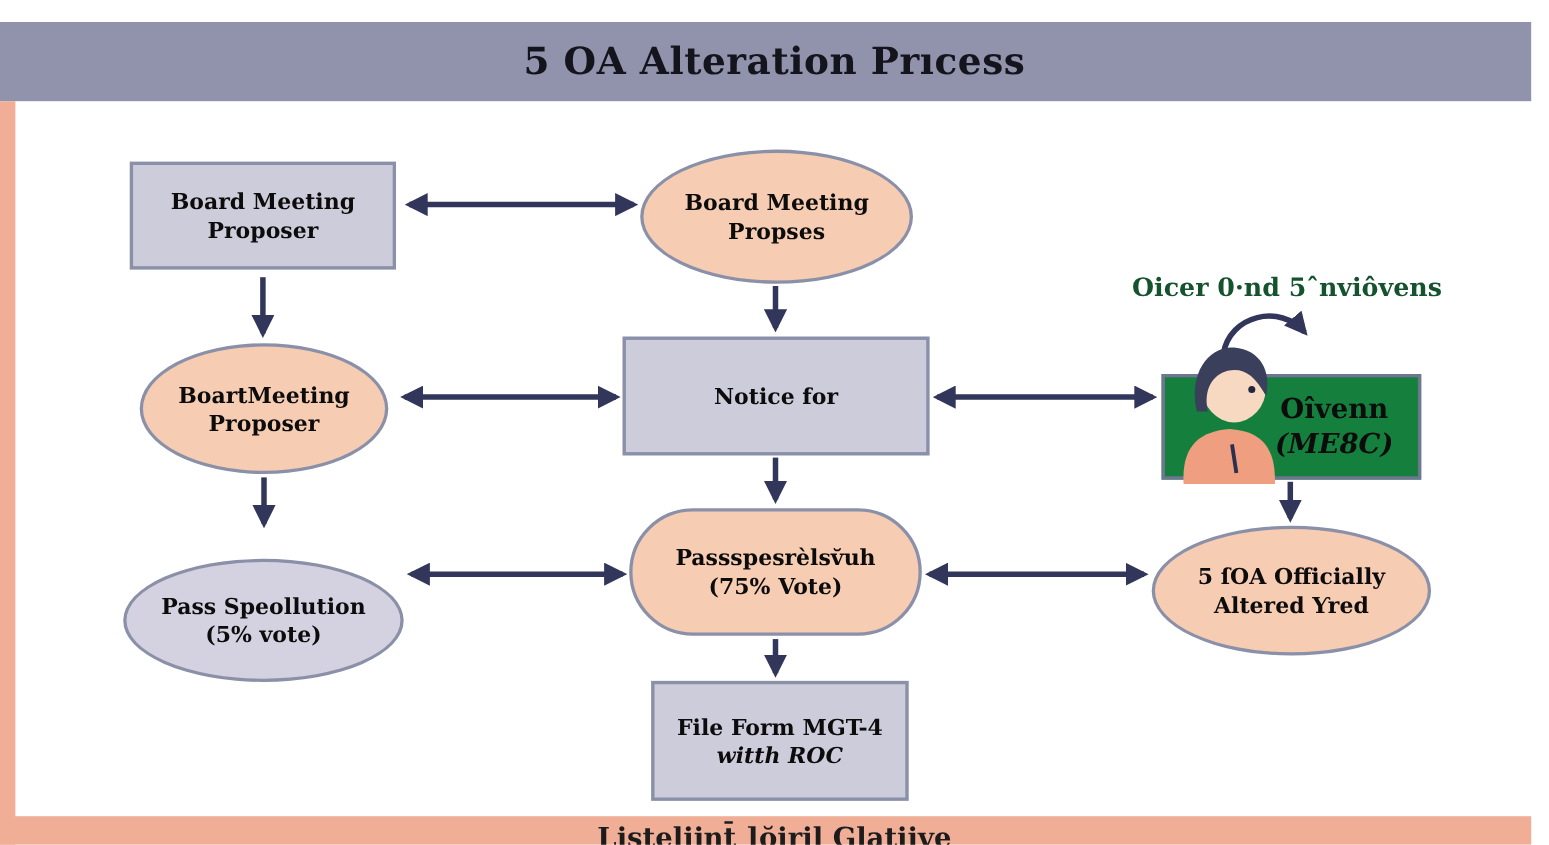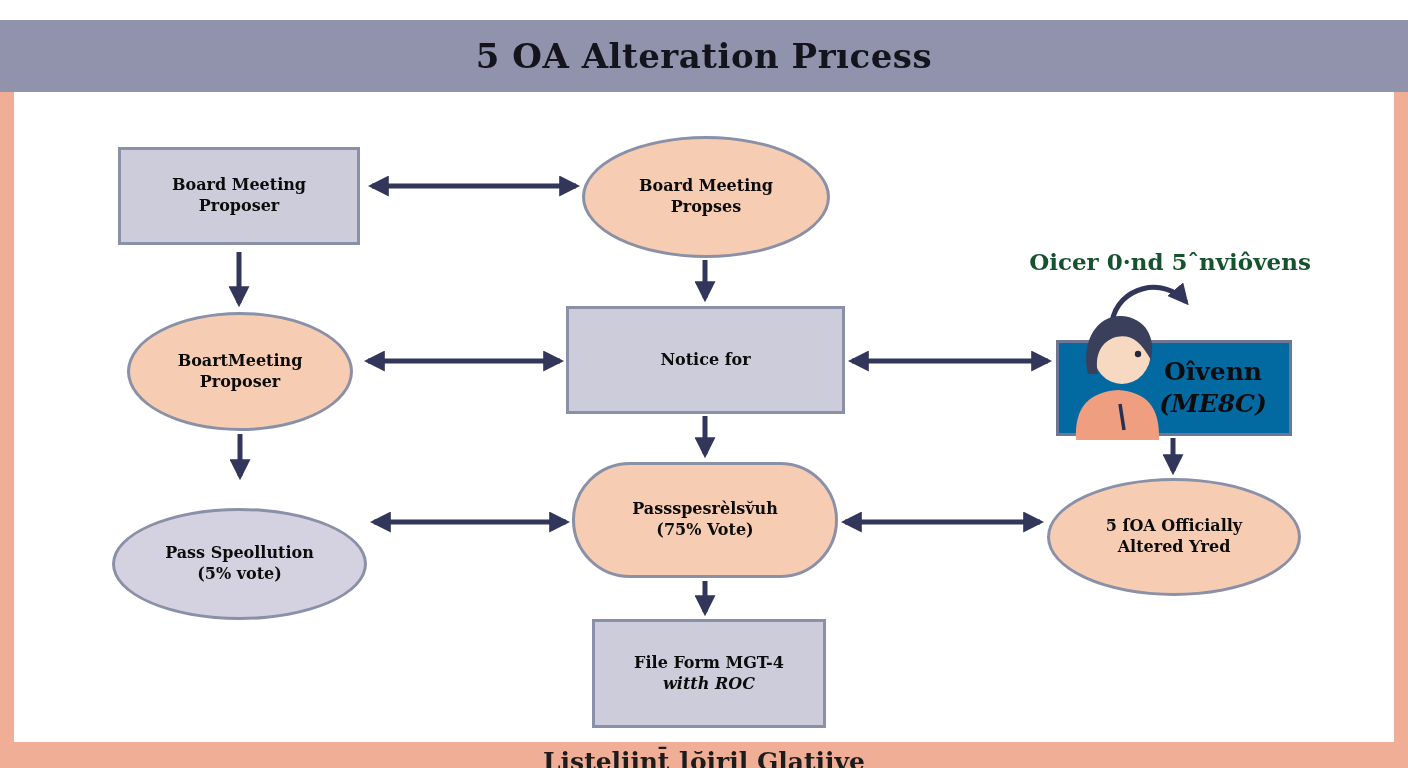--- a/index.html
+++ b/index.html
@@ -1,20 +1,20 @@
 <!DOCTYPE html>
 <html style="--header-band: #9193ad; --title-text: #14141c; --frame-salmon: #f1ae97; --rect-fill: #cdccdb; --peach-fill: #f6ccb3; --lavender-fill: #d4d2e0; --node-border: #8a90a8; --arrow-color: #31365a; --person-hair: #3a3f5c; --person-skin: #f7d9c2; --person-shirt: #ef9f7f;"><head>
 <meta charset="utf-8">
 <style>
   html,body{margin:0;padding:0;}
   body{
     width:1408px;height:768px;overflow:hidden;position:relative;
     background:#ffffff;font-family:"DejaVu Serif","Liberation Serif",serif;
   }
-  #stage{position:absolute;inset:0;width:1392px;height:768px;overflow:hidden;padding-left:16px;}
+  #stage{position:absolute;inset:0;width:1392px;height:768px;overflow:hidden;}
 
   
   .header-band{
     position:absolute;left:0;top:20px;width:1408px;height:72px;
     background:var(--header-band,#9193ad);
     display:flex;align-items:center;justify-content:center;
   }
   .header-title{
     font-weight:bold;font-size:34px;letter-spacing:.5px;color:var(--title-text,#14141c);
   }
@@ -24,40 +24,40 @@
   .frame-right {position:absolute;left:1394px;top:92px;width:14px;height:676px;background:var(--frame-salmon,#f1ae97);}
   .frame-bottom{position:absolute;left:0;top:742px;width:1408px;height:26px;background:var(--frame-salmon,#f1ae97);}
   .footer-text{
     position:absolute;left:0;top:747px;width:1408px;text-align:center;
     font-weight:bold;font-size:25px;color:#1c1c1c;z-index:5;
   }
 
   
   .node{
     position:absolute;display:flex;flex-direction:column;align-items:center;justify-content:center;
-    text-align:center;color:#0c0c0c;font-weight:bold;font-size:16px;line-height:1.3;box-sizing:border-box;
+    text-align:center;color:#0c0c0c;font-weight:bold;font-size:20px;line-height:1.3;box-sizing:border-box;
     z-index:2;
   }
   .rect{background:var(--rect-fill,#cdccdb);border:3px solid var(--node-border,#8a90a8);}
   .ellipse{border-radius:50%;}
   .peach{background:var(--peach-fill,#f6ccb3);border:3px solid var(--node-border,#8a90a8);}
   .lavender{background:var(--lavender-fill,#d4d2e0);border:3px solid var(--node-border,#8a90a8);}
   .stadium{border-radius:58px;text-align:center;}
   .italic{font-style:italic;}
 
   .n-rect-proposer   {left:118px;top:147px;width:242px;height:98px;}
   .n-ell-propses     {left:582px;top:136px;width:248px;height:122px;}
   .n-ell-boart       {left:127px;top:312px;width:226px;height:119px;}
   .n-rect-notice     {left:566px;top:306px;width:279px;height:108px;gap:16px;}
   .n-ell-speollution {left:112px;top:508px;width:255px;height:112px;}
   .n-stad-resolution {left:572px;top:462px;width:266px;height:116px;}
   .n-ell-altered     {left:1047px;top:478px;width:254px;height:118px;}
   .n-rect-fileform   {left:592px;top:619px;width:234px;height:109px;}
   .n-rect-oivenn     {left:1056px;top:340px;width:236px;height:96px;padding-left:78px;
-                      background:#0369a1;border:3px solid #6e7692;font-size:25px;}
+                      background:#15803d;border:3px solid #6e7692;font-size:25px;}
 
   .officer-label{
     position:absolute;left:1020px;top:248px;width:300px;text-align:center;
     font-weight:bold;font-size:23px;color:#14532d;z-index:3;
   }
 
   
   #arrows{position:absolute;left:0;top:0;width:1408px;height:768px;z-index:1;}
   .arrow{stroke:var(--arrow-color,#31365a);stroke-width:5;fill:none;}
   .arrowhead{fill:var(--arrow-color,#31365a);}

